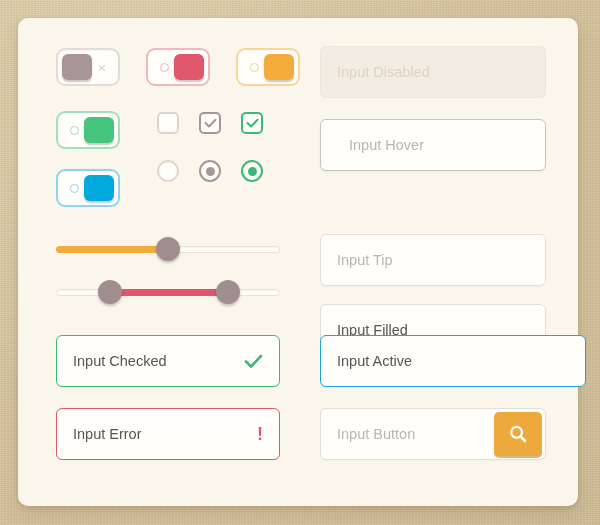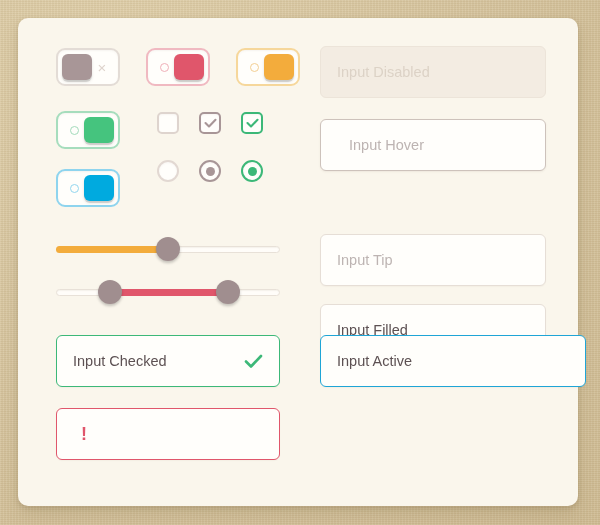--- a/index.html
+++ b/index.html
@@ -240,20 +240,21 @@
   </div>
 
   <div class="field checked" style="left:38px; top:317px; width:224px;">
     <span class="txt">Input Checked</span>
     <svg width="19" height="15" viewBox="0 0 19 15" class="fld-icon">
       <path d="M2 7.5 L7 12.5 L17 2" fill="none" stroke="#3cb878" stroke-width="2.6" stroke-linecap="round" stroke-linejoin="round"></path>
     </svg>
   </div>
 
   <div class="field error" style="left:38px; top:390px; width:224px;">
+    <span class="txt">Input Error</span>
     <span class="fld-icon" style="color:#e0566b;">!</span>
   </div>
 
   <div class="field disabled" style="left:302px; top:28px; width:226px;">
     <span class="txt dis">Input Disabled</span>
   </div>
 
   <div class="field hover" style="left:302px; top:101px; width:226px;">
     <span class="txt ph">Input Hover</span>
   </div>
@@ -263,14 +264,23 @@
   </div>
 
   <div class="field" style="left:302px; top:247px; width:226px;margin-top:39px;">
     <span class="txt">Input Filled</span>
   </div>
 
   <div class="field active" style="left:302px; top:317px; width:266px;">
     <span class="txt">Input Active</span>
   </div>
 
+  <div class="field with-btn" style="left:302px; top:390px; width:226px;">
+    <span class="txt ph">Input Button</span>
+    <div class="search-btn">
+      <svg width="20" height="20" viewBox="0 0 20 20">
+        <circle cx="8.6" cy="8.3" r="5.4" fill="none" stroke="#ffffff" stroke-width="2.2"></circle>
+        <path d="M12.7 12.6 L17 17" stroke="#ffffff" stroke-width="2.6" stroke-linecap="round"></path>
+      </svg>
+    </div>
+  </div>
 
 </div>
 
 </body></html>

